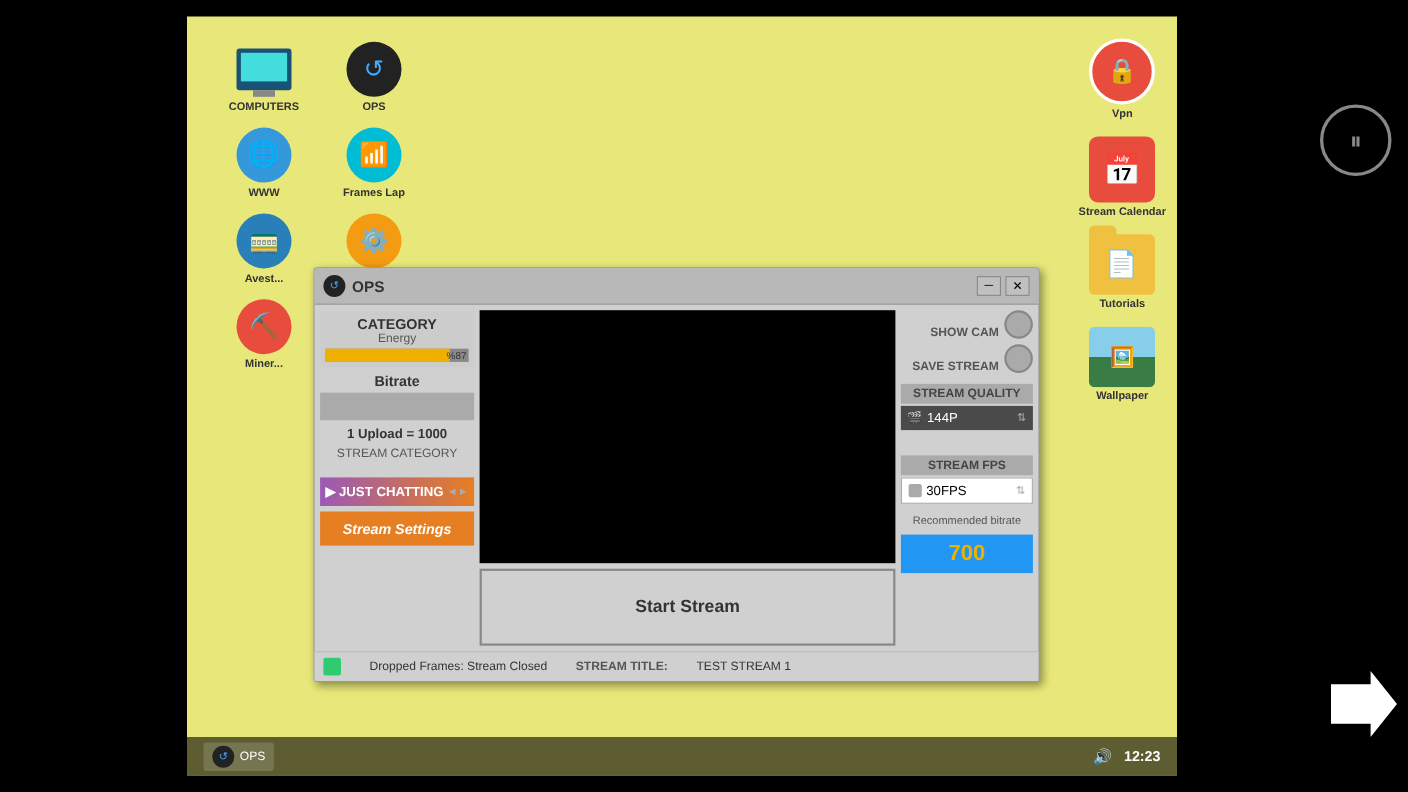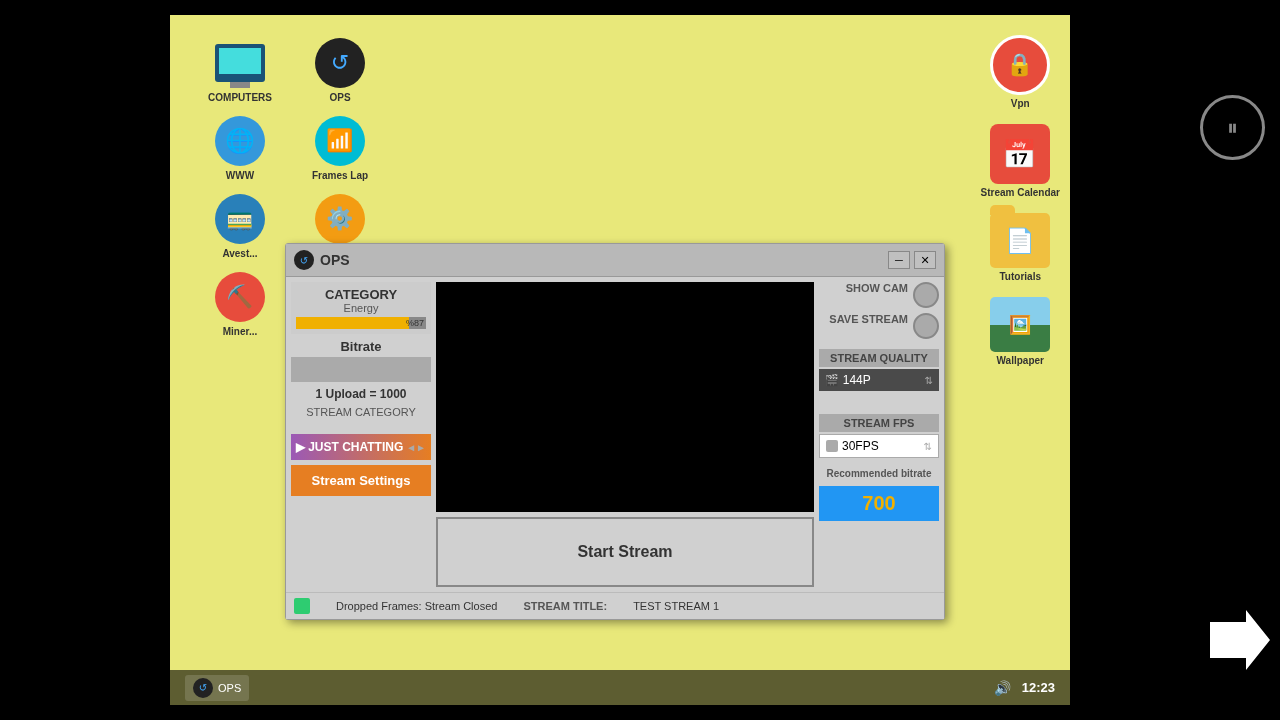--- a/index.html
+++ b/index.html
@@ -457,20 +457,21 @@
     .stream-settings-btn {
       width: 100%;
       background: #e67e22;
       color: white;
       border: none;
       padding: 8px 5px;
       font-size: 13px;
       font-weight: bold;
       cursor: pointer;
       text-align: center;
+      font-style: italic;
     }
 
     
     .center-panel {
       flex: 1;
       display: flex;
       flex-direction: column;
       gap: 5px;
     }
 
@@ -495,21 +496,21 @@
     .right-panel {
       width: 120px;
       flex-shrink: 0;
       display: flex;
       flex-direction: column;
       gap: 5px;
     }
 
     .show-cam-row, .save-stream-row {
       display: flex;
-      align-items: flex-start;
+      align-items: flex-end;
       justify-content: flex-end;
       gap: 5px;
     }
 
     .toggle-label {
       font-size: 11px;
       font-weight: bold;
       color: #555;
       text-align: right;
     }
@@ -571,21 +572,20 @@
       justify-content: space-between;
       margin-top: 2px;
       cursor: pointer;
     }
 
     .recommended-label {
       font-size: 10px;
       color: #555;
       text-align: center;
       margin-top: 5px;
-      font-weight: bold;
     }
 
     .bitrate-value {
       background: #2196f3;
       color: #f0b000;
       text-align: center;
       font-size: 20px;
       font-weight: bold;
       padding: 6px;
       margin-top: 2px;

